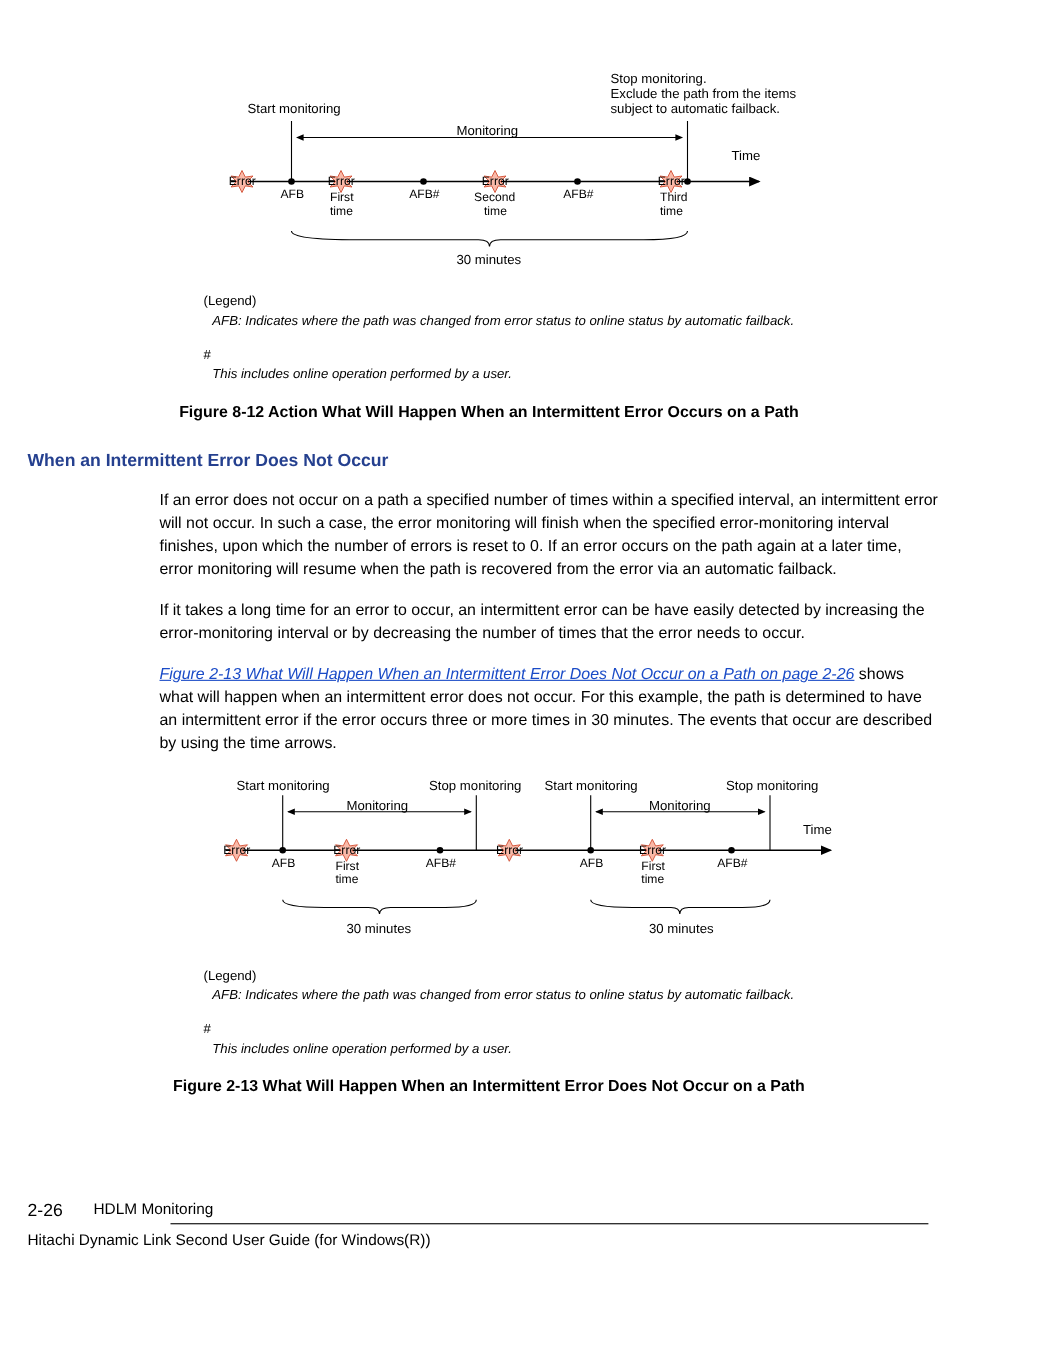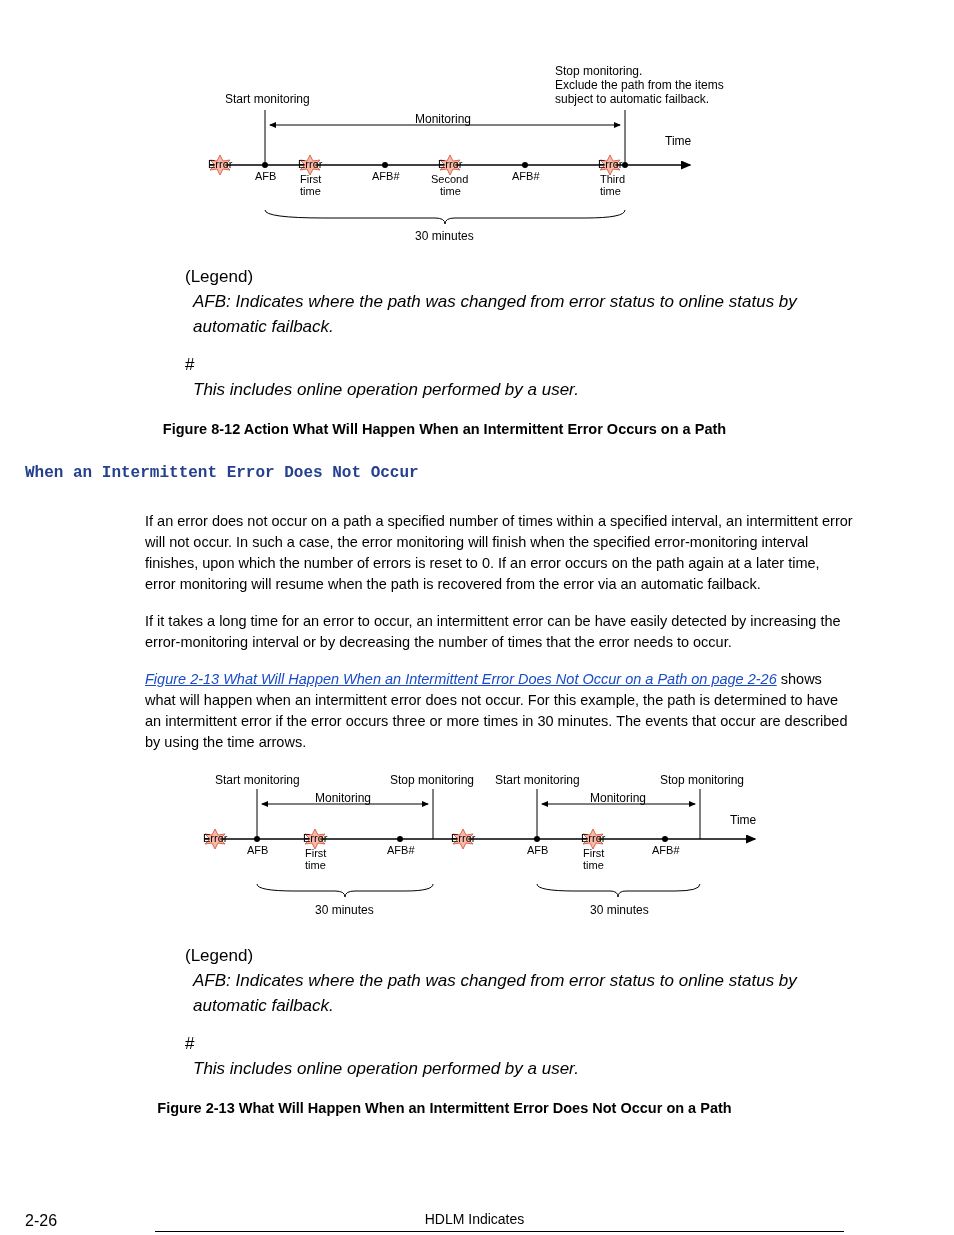--- a/index.html
+++ b/index.html
@@ -24,35 +24,34 @@
   .fig-caption {
     font-weight: bold;
     text-align: center;
     font-size: 14.5px;
     margin: 16px 110px 22px 110px;
   }
   .blue-heading {
     color: #25408f;
     font-weight: bold;
     font-size: 16px;
-    margin: 18px 0 26px 0;
-    font-family: Liberation Mono, monospace;
+    margin: 18px 0 14px 0;
   }
   .body-para {
     margin: 0 10px 16px 120px;
     text-align: left;
   }
   .link {
     color: #1a4bc7;
     text-decoration: underline;
     font-style: italic;
   }
   .footer {
     margin-top: 90px;
-    text-align: center;
+    text-align: left;
     font-size: 14px;
   }
   .footer-line {
     border-top: 1px solid #000;
     margin: 2px 20px 0 130px;
   }
   .page-num {
     position: relative;
     float: left;
     font-size: 16px;
@@ -61,21 +60,21 @@
   .footer-title {
     display: block;
     margin-left: 60px;
   }
   .footer-sub {
     display: block;
     margin-top: 4px;
   }
   .legend {
     font-family: Arial, sans-serif;
-    font-size: 17px;
+    font-size: 12px;
     margin-left: 160px;
     margin-top: 6px;
     margin-bottom: 4px;
   }
   .legend .indent1 { margin-left: 8px; font-style: italic; }
   .legend .hash { margin-top: 14px; }
 </style>
 </head>
 <body>
 
@@ -213,18 +212,18 @@
     <div>(Legend)</div>
     <div class="indent1">AFB: Indicates where the path was changed from error status to online status by automatic failback.</div>
     <div class="hash">#</div>
     <div class="indent1">This includes online operation performed by a user.</div>
   </div>
 
   <div class="fig-caption">Figure 2-13 What Will Happen When an Intermittent Error Does Not Occur on a Path</div>
 
   <div class="footer">
     <span class="page-num">2-26</span>
-    <span class="footer-title">HDLM Indicates</span>
+    <span class="footer-title">HDLM Monitoring</span>
     <div class="footer-line"></div>
     <span class="footer-sub">Hitachi Dynamic Link Second User Guide (for Windows(R))</span>
   </div>
 
 </div>
 
 </body></html>

